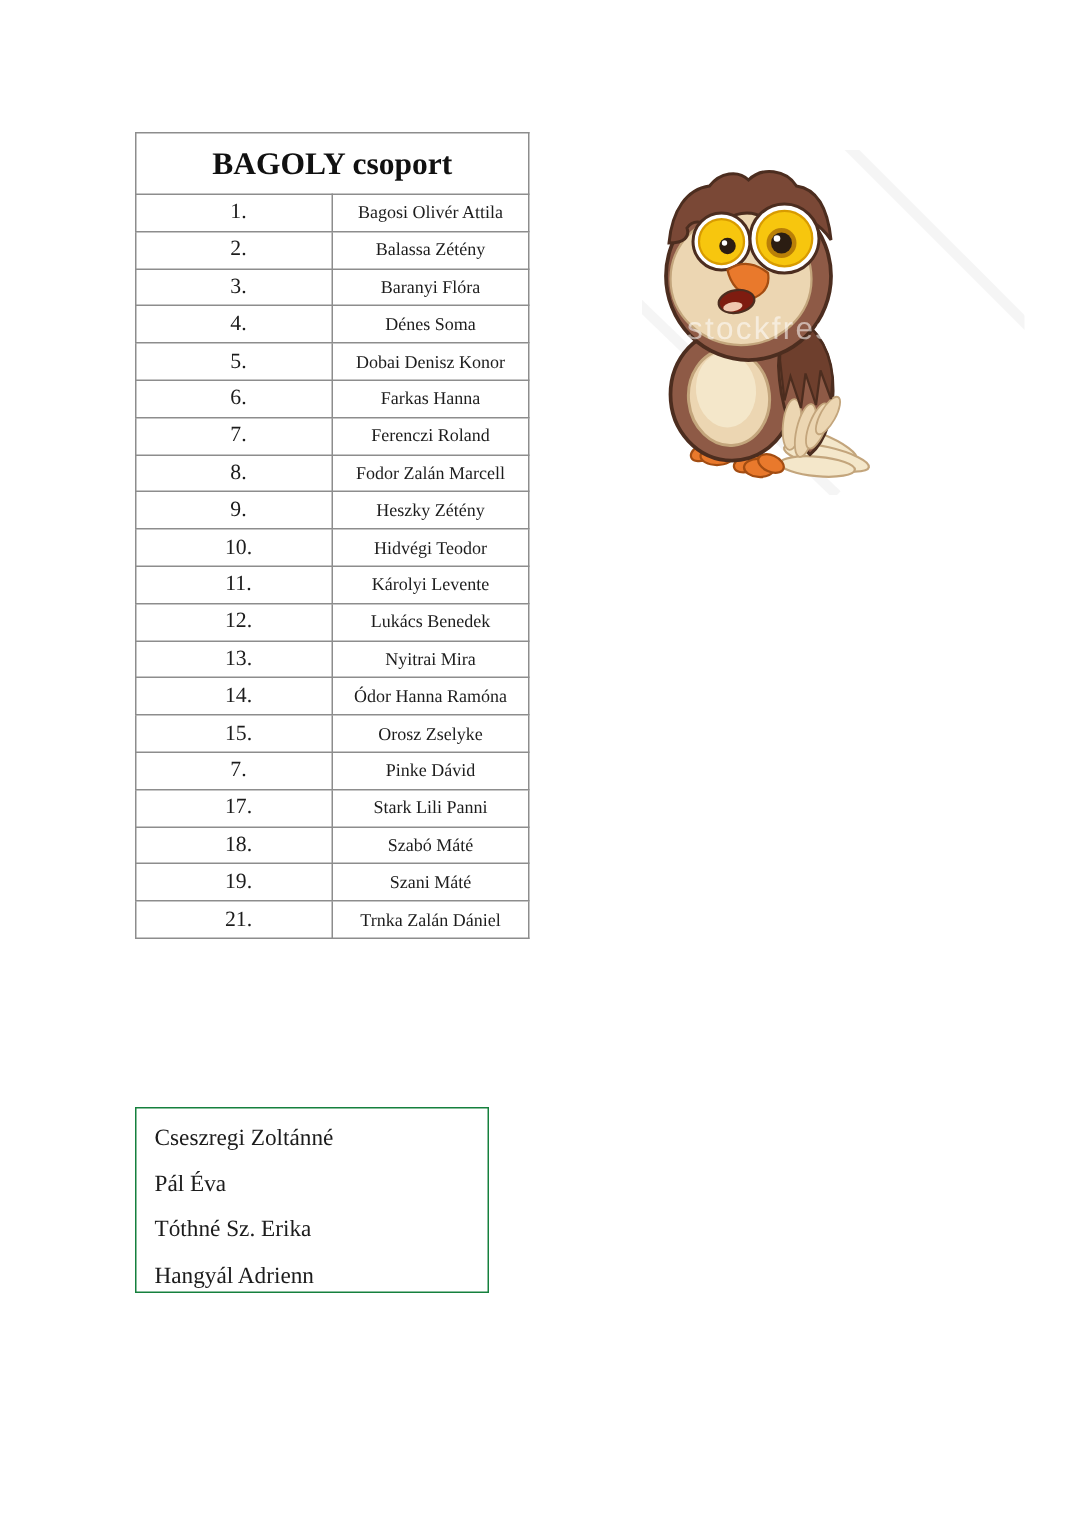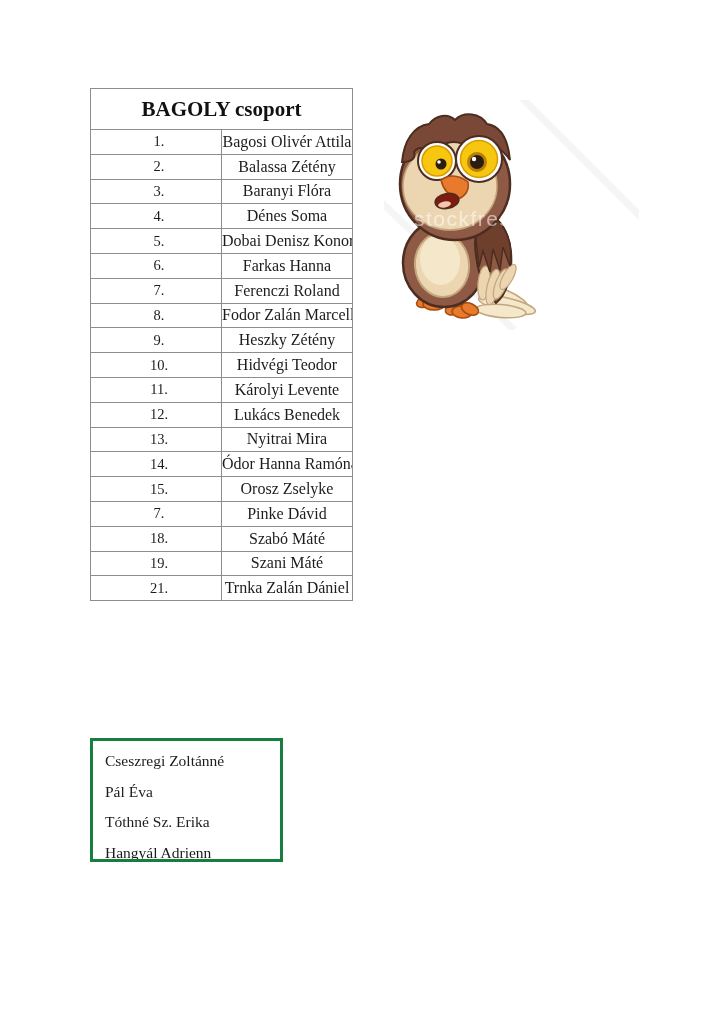--- a/index.html
+++ b/index.html
@@ -20,34 +20,34 @@
     background:#ffffff;
   }
   .roster th, .roster td {
     border:1px solid #8d8d8d;
     text-align:center; vertical-align:middle;
     overflow:hidden; white-space:nowrap;
   }
   .roster th {
     height:41px; font-size:21px; font-weight:bold; color:#111;
   }
-  .roster td { height:24.8px; font-size:16px; }
+  .roster td { height:24.8px; font-size:12px; }
   .roster td.num-cell { width:49px; font-size:14.5px; padding-left:6px; }
   .roster td.name-cell { }
 
   
   .staff-box {
-    position:absolute; left:90px; top:738px; width:193px; height:124px;
-    border:3px solid #15803d; background:#ffffff;
+    position:absolute; left:90px; top:738px; width:236px; height:124px;
+    border:1px solid #15803d; background:#ffffff;
     padding:5px 0 0 12px; overflow:hidden;
   }
   .staff-line { height:30.5px; line-height:30.5px; font-size:15.5px; white-space:nowrap; }
 
   
-  .owl-figure { position:absolute; left:384px; top:100px; width:255px; height:230px; }
+  .owl-figure { position:absolute; left:428px; top:100px; width:255px; height:230px; }
   .owl-figure svg { display:block; width:100%; height:100%; }
   .wm-text {
     font-family:"Liberation Sans", sans-serif;
     font-size:21px; letter-spacing:1.5px;
     fill:rgba(255,255,255,0.55);
   }
   .wm-line { stroke:rgba(160,160,160,0.10); stroke-width:7; }
 </style>
 </head>
 <body>
@@ -134,20 +134,24 @@
   <tr class="roster-row">
     <td class="num-cell">15.</td>
     <td class="name-cell">Orosz Zselyke</td>
   </tr>
 
   <tr class="roster-row">
     <td class="num-cell">7.</td>
     <td class="name-cell">Pinke Dávid</td>
   </tr>
 
+  <tr class="roster-row">
+    <td class="num-cell">17.</td>
+    <td class="name-cell">Stark Lili Panni</td>
+  </tr>
 
   <tr class="roster-row">
     <td class="num-cell">18.</td>
     <td class="name-cell">Szabó Máté</td>
   </tr>
 
   <tr class="roster-row">
     <td class="num-cell">19.</td>
     <td class="name-cell">Szani Máté</td>
   </tr>

